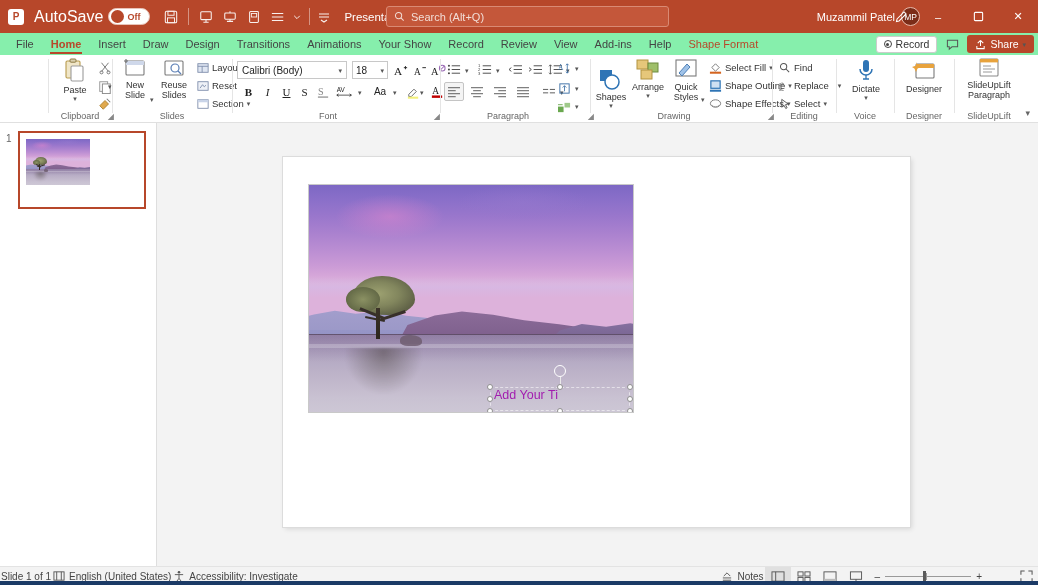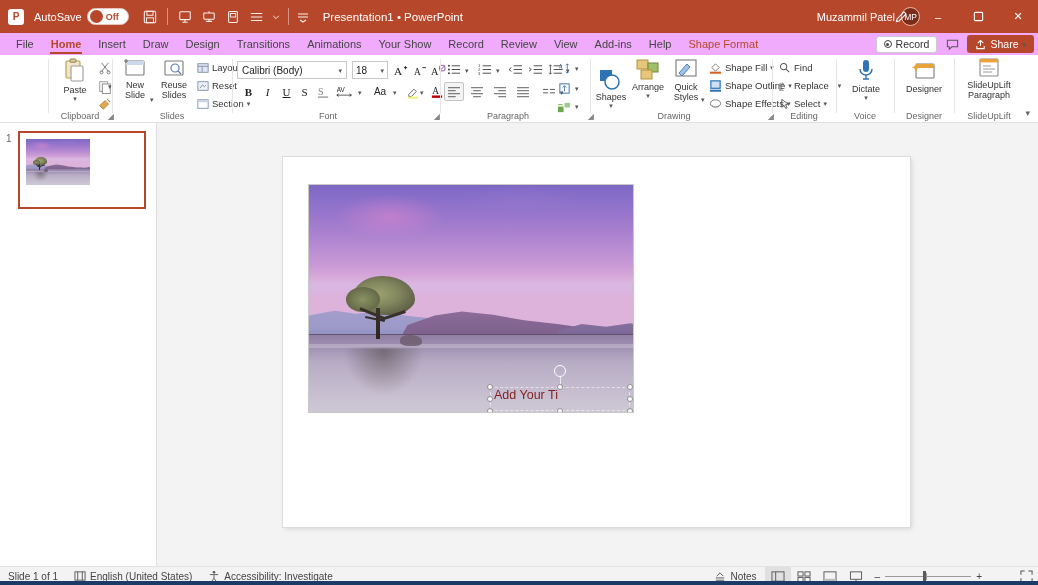--- a/index.html
+++ b/index.html
@@ -16,21 +16,21 @@
   .titlebar{
     position:absolute; left:0; top:0; width:1038px; height:33px;
     background:#b7472a; display:flex; align-items:center; color:#fff;
   }
   .pp-logo{
     width:16px;height:16px;border-radius:3px;background:#fff;
     margin-left:8px; display:flex;align-items:center;justify-content:center;
     color:#b7472a;font-size:10px;font-weight:bold;
   }
   .autosave-wrap{display:flex;align-items:center;margin-left:10px;gap:5px;}
-  .autosave-label{font-size:11px;color:#ffffff;}
+  .autosave-label{font-size:16px;color:#ffffff;}
   .toggle{
     width:42px;height:17px;border-radius:9px;background:#ffffff;
     display:flex;align-items:center;position:relative;border:1px solid #e8c3b8;
   }
   .toggle .knob{width:13px;height:13px;border-radius:50%;background:#b7472a;margin-left:2px;}
   .toggle .t-txt{font-size:9px;color:#b7472a;font-weight:bold;margin-left:3px;}
   .qat{display:flex;align-items:center;gap:2px;margin-left:10px;}
   .qat-btn{
     width:22px;height:22px;display:flex;align-items:center;justify-content:center;
     border-radius:3px;opacity:.92;
@@ -50,21 +50,21 @@
     color:#fff;font-size:8.5px;display:flex;align-items:center;justify-content:center;
     border:1px solid #e8b8aa;
   }
   .win-ctrls{position:absolute;right:0;top:0;height:33px;display:flex;align-items:center;}
   .win-btn{width:40px;height:33px;display:flex;align-items:center;justify-content:center;color:#fff;}
   .pen-btn{width:34px;height:33px;display:flex;align-items:center;justify-content:center;}
 
   
   .tabstrip{
     position:absolute;left:0;top:33px;width:1038px;height:22px;
-    background:#f0abfc;display:flex;align-items:flex-start;padding-left:8px;gap:1px;
+    background:#86efac;display:flex;align-items:flex-start;padding-left:8px;gap:1px;
   }
   .tab{
     height:22px;padding:0 8px;display:flex;align-items:center;
     font-size:11px;color:#444;white-space:nowrap;position:relative;
   }
   .tab.active{color:#b7472a;font-weight:bold;}
   .tab.active:after{
     content:"";position:absolute;left:7px;right:7px;bottom:1px;height:2px;background:#b7472a;
   }
   .tab.ctx{color:#b7472a;}
@@ -232,42 +232,42 @@
   .rock{
     position:absolute;left:28%;top:66%;width:7%;height:5%;
     background:#6c5a6b;border-radius:40% 50% 30% 36%;opacity:.8;
   }
 
   
   .txtbox{
     position:absolute;left:181px;top:202px;width:140px;height:24px;
   }
   .txtbox .tb-text{
-    position:absolute;left:4px;top:1px;font-size:12.5px;color:#7f1d1d;
+    position:absolute;left:4px;top:1px;font-size:12.5px;color:#a21caf;
     font-family:"Liberation Sans", sans-serif; white-space:nowrap;
   }
   .tb-frame{position:absolute;inset:0;border:1px dashed rgba(255,255,255,.55);}
   .hdl{
     position:absolute;width:6px;height:6px;border-radius:50%;
     background:#fff;border:1px solid #8f8f8f;
   }
   .rot-handle{
     position:absolute;left:50%;top:-22px;margin-left:-6px;
     width:12px;height:12px;border-radius:50%;border:1.6px solid #fff;
     background:transparent;
   }
   .rot-stem{position:absolute;left:50%;top:-10px;width:1px;height:10px;background:#e9e9e9;}
 
   
   .statusbar{
     position:absolute;left:0;top:566px;width:1038px;height:19px;
     background:#f3f3f3;border-top:1px solid #e3e3e3;
     display:flex;align-items:center;font-size:10px;color:#444;
   }
-  .sb-item{display:flex;align-items:center;gap:4px;padding:0 8px;height:19px;white-space:nowrap;}
+  .sb-item{display:flex;align-items:center;gap:4px;padding:0 1px;height:19px;white-space:nowrap;}
   .sb-right{position:absolute;right:0;top:0;height:19px;display:flex;align-items:center;}
   .view-btn{width:26px;height:19px;display:flex;align-items:center;justify-content:center;}
   .view-btn.active{background:#e0e0e0;}
   .zoom-slider{display:flex;align-items:center;gap:5px;padding:0 6px;}
   .zs-track{position:relative;width:86px;height:1px;background:#9a9a9a;}
   .zs-mid{position:absolute;left:41px;top:-3px;width:1px;height:7px;background:#9a9a9a;}
   .zs-knob{position:absolute;left:38px;top:-5px;width:3px;height:11px;background:#5a5a5a;}
   .zoom-pct{font-size:10px;color:#444;width:26px;text-align:right;margin-top:32px;}
   .taskbar{position:absolute;left:0;top:581px;width:1038px;height:4px;background:#1b3a66;}
   svg{display:block;}
@@ -333,20 +333,27 @@
           </svg>
       </span>
     </div>
 
     <div class="doc-title">
       <span>Presentation1</span>
       <span>•</span>
       <span>PowerPoint</span>
     </div>
 
+    <div class="searchbox">
+      <svg width="11" height="11" viewBox="0 0 12 12">
+          <circle cx="5" cy="5" r="3.4" fill="none" stroke="#f2ddd6" stroke-width="1.1"></circle>
+          <path d="M7.6 7.6L10.5 10.5" stroke="#f2ddd6" stroke-width="1.1"></path>
+        </svg>
+      <span class="ph">Search (Alt+Q)</span>
+    </div>
 
     <div class="user-area">
       <span class="user-name">Muzammil Patel</span>
       <span class="avatar">MP</span>
     </div>
 
     <div class="win-ctrls">
       <span class="pen-btn">
         <svg width="14" height="14" viewBox="0 0 16 16">
             <path d="M11.5 2.2l2.3 2.3-8 8-3 .7.7-3 8-8z" fill="none" stroke="#fff" stroke-width="1.2"></path>
@@ -677,21 +684,21 @@
         <span class="ib-label">Quick</span>
         <span class="ib-label">Styles</span>
       </div>
       <span class="caret" style="position:absolute;left:109px;top:41px">▾</span>
 
       <div class="mini-btn" style="position:absolute;left:114px;top:4px">
         <svg width="13" height="13" viewBox="0 0 14 14">
             <path d="M3 7l4-4 4 4-4 4z" fill="none" stroke="#777" stroke-width="1"></path>
             <rect x="1" y="11.5" width="12" height="2.2" fill="#d4641f"></rect>
           </svg>
-        <span>Shape Fill</span>
+        <span>Select Fill</span>
         <span class="caret">▾</span>
       </div>
       <div class="mini-btn" style="position:absolute;left:114px;top:22px">
         <svg width="13" height="13" viewBox="0 0 14 14">
             <rect x="2" y="2" width="10" height="8" fill="#cfe0f2" stroke="#2e74b5" stroke-width="1.3"></rect>
             <rect x="1" y="11.5" width="12" height="2.2" fill="#2e74b5"></rect>
           </svg>
         <span>Shape Outline</span>
         <span class="caret">▾</span>
       </div>

